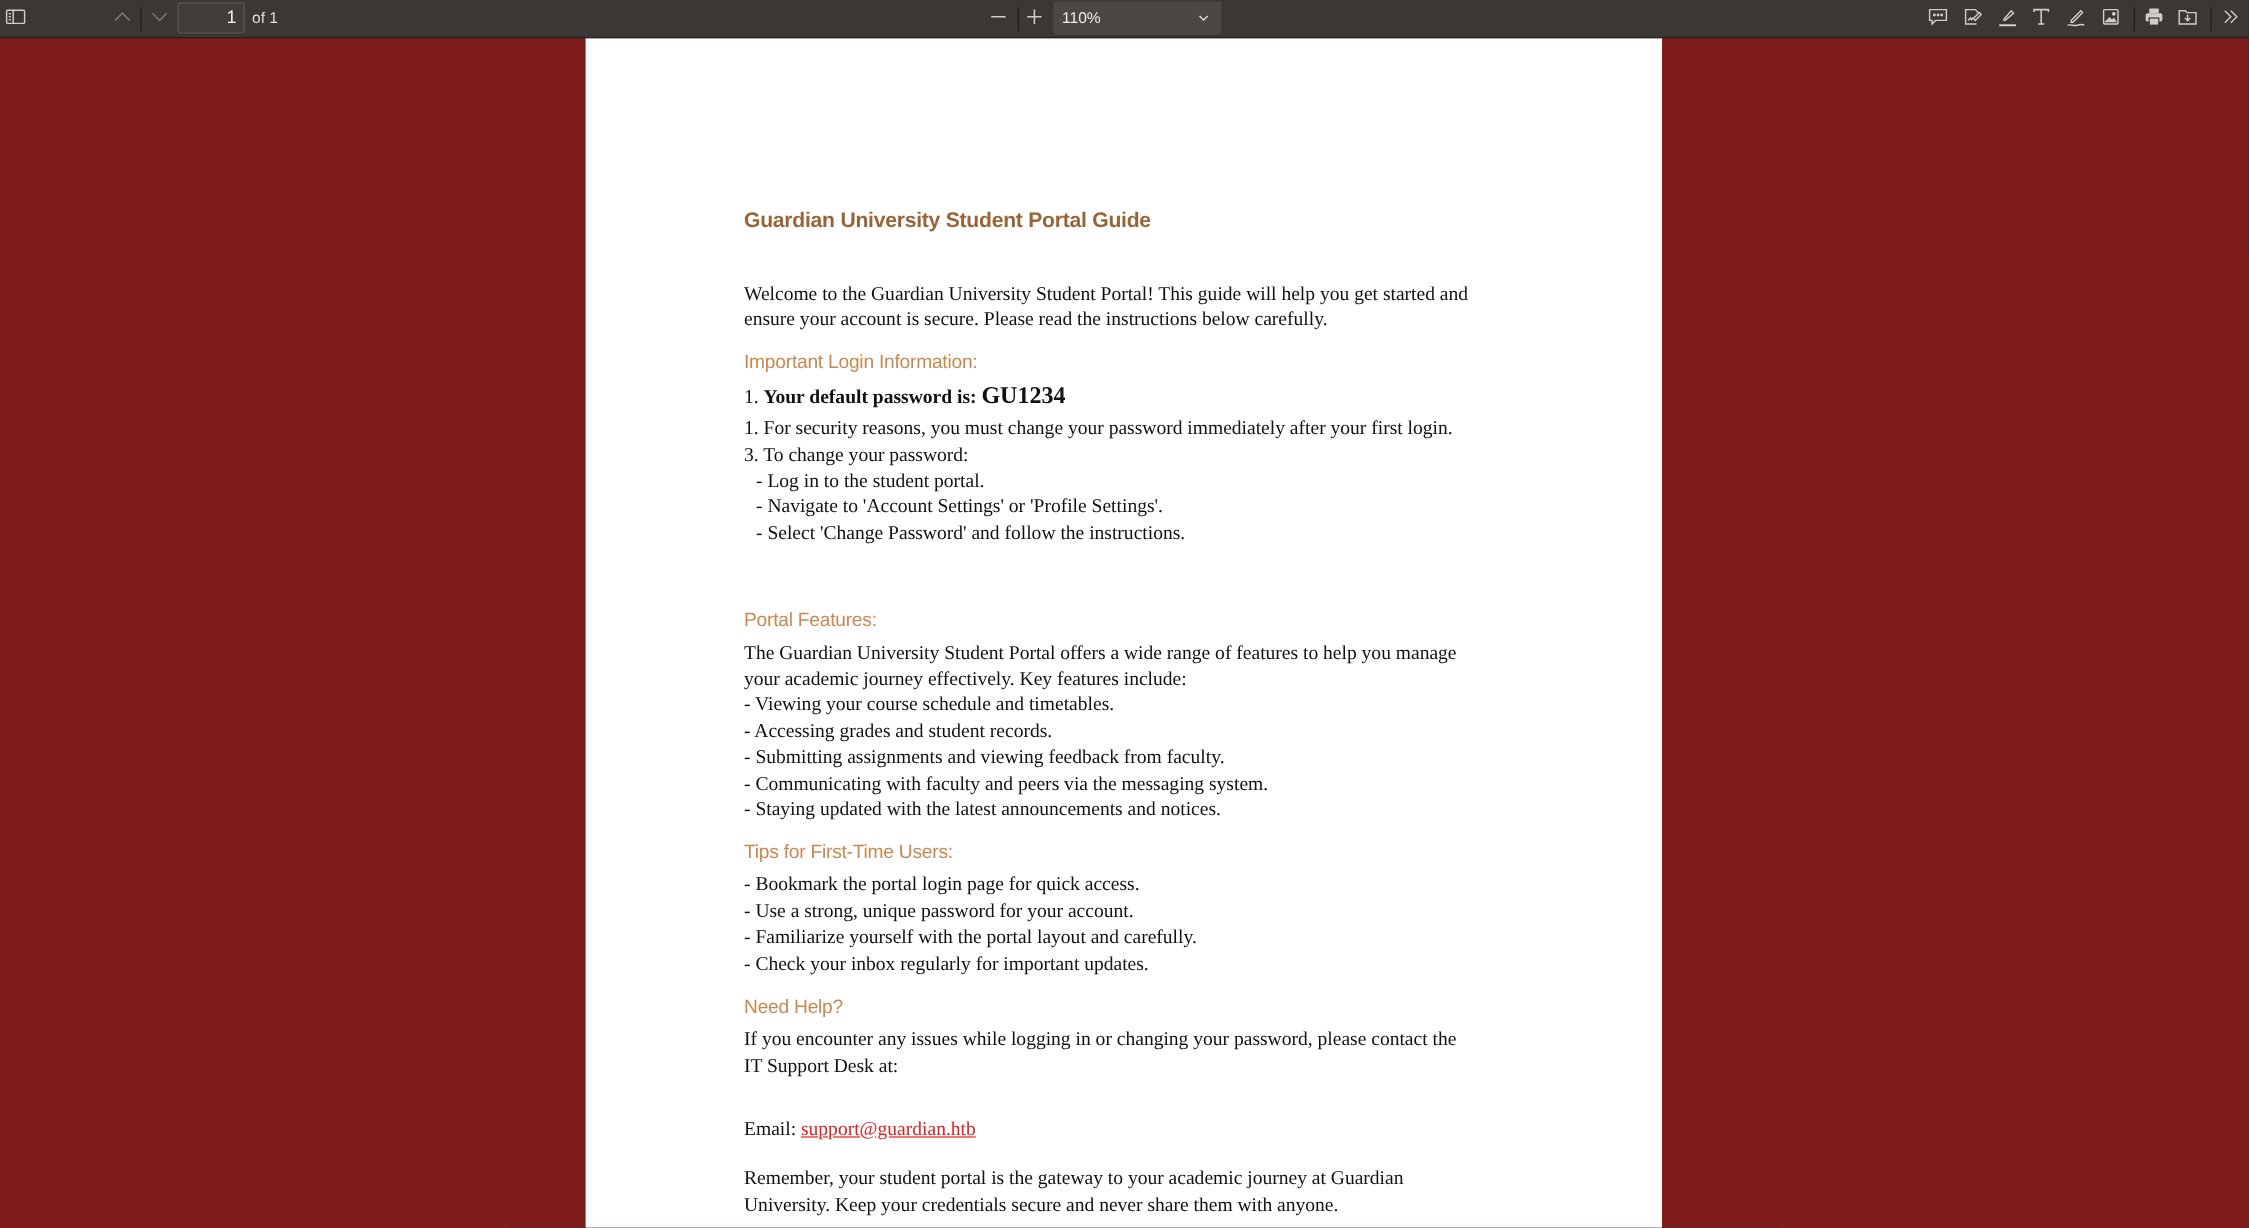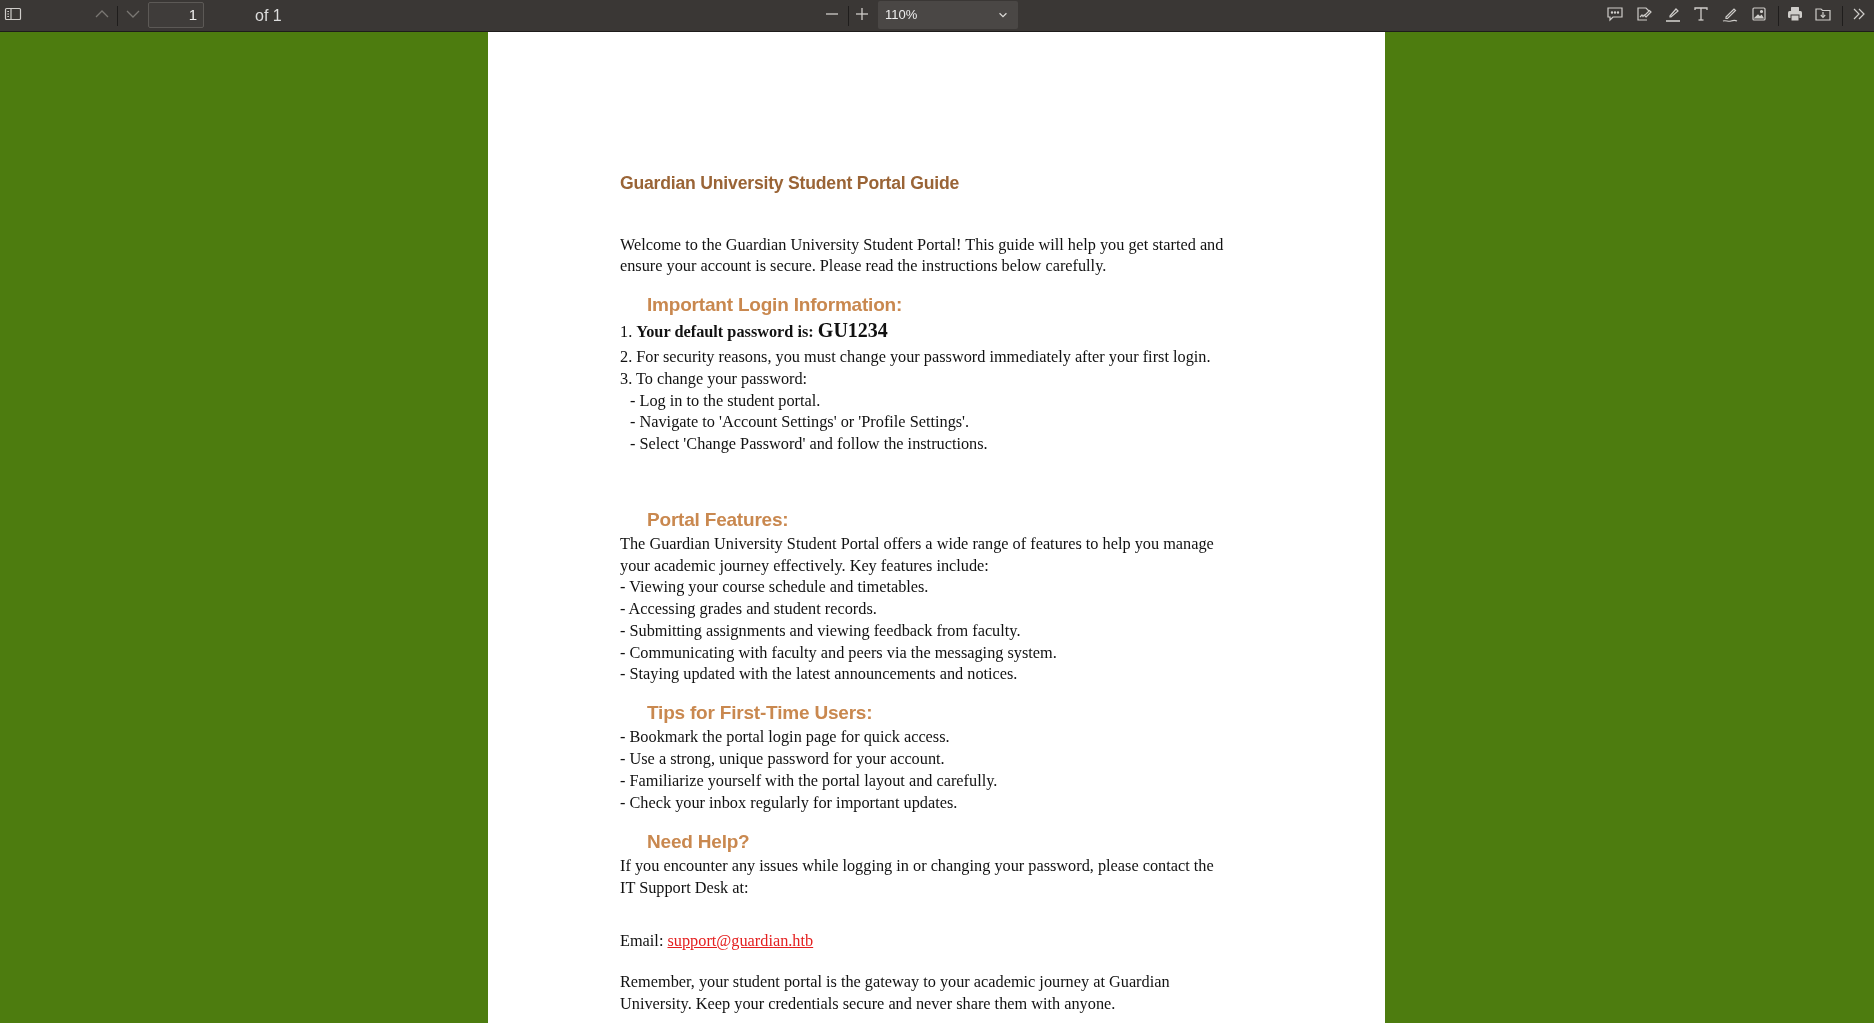--- a/index.html
+++ b/index.html
@@ -3,29 +3,29 @@
 <meta charset="utf-8">
 <style>
   * { box-sizing: border-box; margin: 0; padding: 0; }
   html, body { width: 1874px; height: 1023px; overflow: hidden; background: #2a2826; font-family: "Liberation Sans", sans-serif; }
   .toolbar { position: absolute; left: 0; top: 0; width: 1874px; height: 32px; background: #3a3735; border-bottom: 1px solid #1e1c1b; color: #e8e6e3; }
   .tb-item { position: absolute; display: flex; align-items: center; justify-content: center; cursor: pointer; }
   .tb-icon { width: 26px; height: 26px; top: 3px; }
   .tb-icon svg { width: 18px; height: 18px; }
   .sep { position: absolute; top: 6px; width: 1px; height: 20px; background: #1f1d1c; }
   .page-input { position: absolute; left: 148px; top: 2px; width: 56px; height: 26px; background: #3f3c3a; border: 1px solid #5c5956; border-radius: 2px; color: #f0efee; font-size: 15px; text-align: right; padding-right: 6px; line-height: 24px; font-family: "Liberation Sans", sans-serif; }
-  .of-pages { position: absolute; left: 210px; top: 7px; font-size: 16px; color: #ddd; margin-left: 45px; }
+  .of-pages { position: absolute; left: 210px; top: 7px; font-size: 13px; color: #ddd; }
   .zoom-select { position: absolute; left: 878px; top: 1px; width: 140px; height: 28px; background: #4a4745; border-radius: 2px; color: #eee; font-size: 13px; line-height: 28px; padding-left: 7px; }
   .zoom-select .chev { position: absolute; right: 8px; top: 0; width: 14px; height: 28px; display: flex; align-items: center; justify-content: center; }
-  .viewer { position: absolute; left: 0; top: 32px; width: 1874px; height: 991px; background: #4d7c0f; }
+  .viewer { position: absolute; left: 0; top: 32px; width: 1874px; height: 991px; background: #7f1d1d; }
   .page { position: absolute; left: 488px; top: 0; width: 897px; height: 991px; background: #ffffff; }
   .doc { position: absolute; left: 0; top: 0; width: 100%; height: 100%; }
   .line { position: absolute; left: 132px; white-space: nowrap; font-family: "Liberation Serif", serif; font-size: 16.3px; color: #111; }
   .h1 { font-family: "Liberation Sans", sans-serif; font-weight: bold; color: #9a6436; font-size: 17.6px; letter-spacing: -0.2px; }
-  .h2 { font-family: "Liberation Sans", sans-serif; font-weight: bold; color: #c9884f; font-size: 19px; letter-spacing: -0.2px; margin-left: 27px; }
+  .h2 { font-family: "Liberation Sans", sans-serif; font-weight: normal; color: #c9884f; font-size: 16px; letter-spacing: -0.2px; }
   .bold { font-weight: bold; }
   .pw { font-weight: bold; font-size: 20px; }
   .link { color: #e41e1e; text-decoration: underline; cursor: pointer; }
   .indent { left: 142px; }
 </style>
 </head>
 <body>
 
 <div class="toolbar">
   <div class="tb-item tb-icon" style="left:0px;">
@@ -173,21 +173,21 @@
     <div class="doc">
       <div class="line h1" style="top:141px;">Guardian University Student Portal Guide</div>
 
       <div class="line" style="top:224px;">ensure your account is secure. Please read the instructions below carefully.</div>
       <div class="line" style="top:203px;">Welcome to the Guardian University Student Portal! This guide will help you get started and</div>
 
       <div class="line h2" style="top:262px;">Important Login Information:</div>
       <div class="line" style="top:287px;">
         <span>1. </span><span class="bold">Your default password is: </span><span class="pw">GU1234</span>
       </div>
-      <div class="line" style="top:315px;">2. For security reasons, you must change your password immediately after your first login.</div>
+      <div class="line" style="top:315px;">1. For security reasons, you must change your password immediately after your first login.</div>
       <div class="line" style="top:337px;">3. To change your password:</div>
       <div class="line indent" style="top:359px;"> - Log in to the student portal.</div>
       <div class="line indent" style="top:380px;"> - Navigate to 'Account Settings' or 'Profile Settings'.</div>
       <div class="line indent" style="top:402px;text-align:center;"> - Select 'Change Password' and follow the instructions.</div>
 
       <div class="line h2" style="top:477px;">Portal Features:</div>
       <div class="line" style="top:502px;font-family:Liberation Serif, serif;">The Guardian University Student Portal offers a wide range of features to help you manage</div>
       <div class="line" style="top:524px;">your academic journey effectively. Key features include:</div>
       <div class="line" style="top:545px;">- Viewing your course schedule and timetables.</div>
       <div class="line" style="top:567px;">- Accessing grades and student records.</div>

